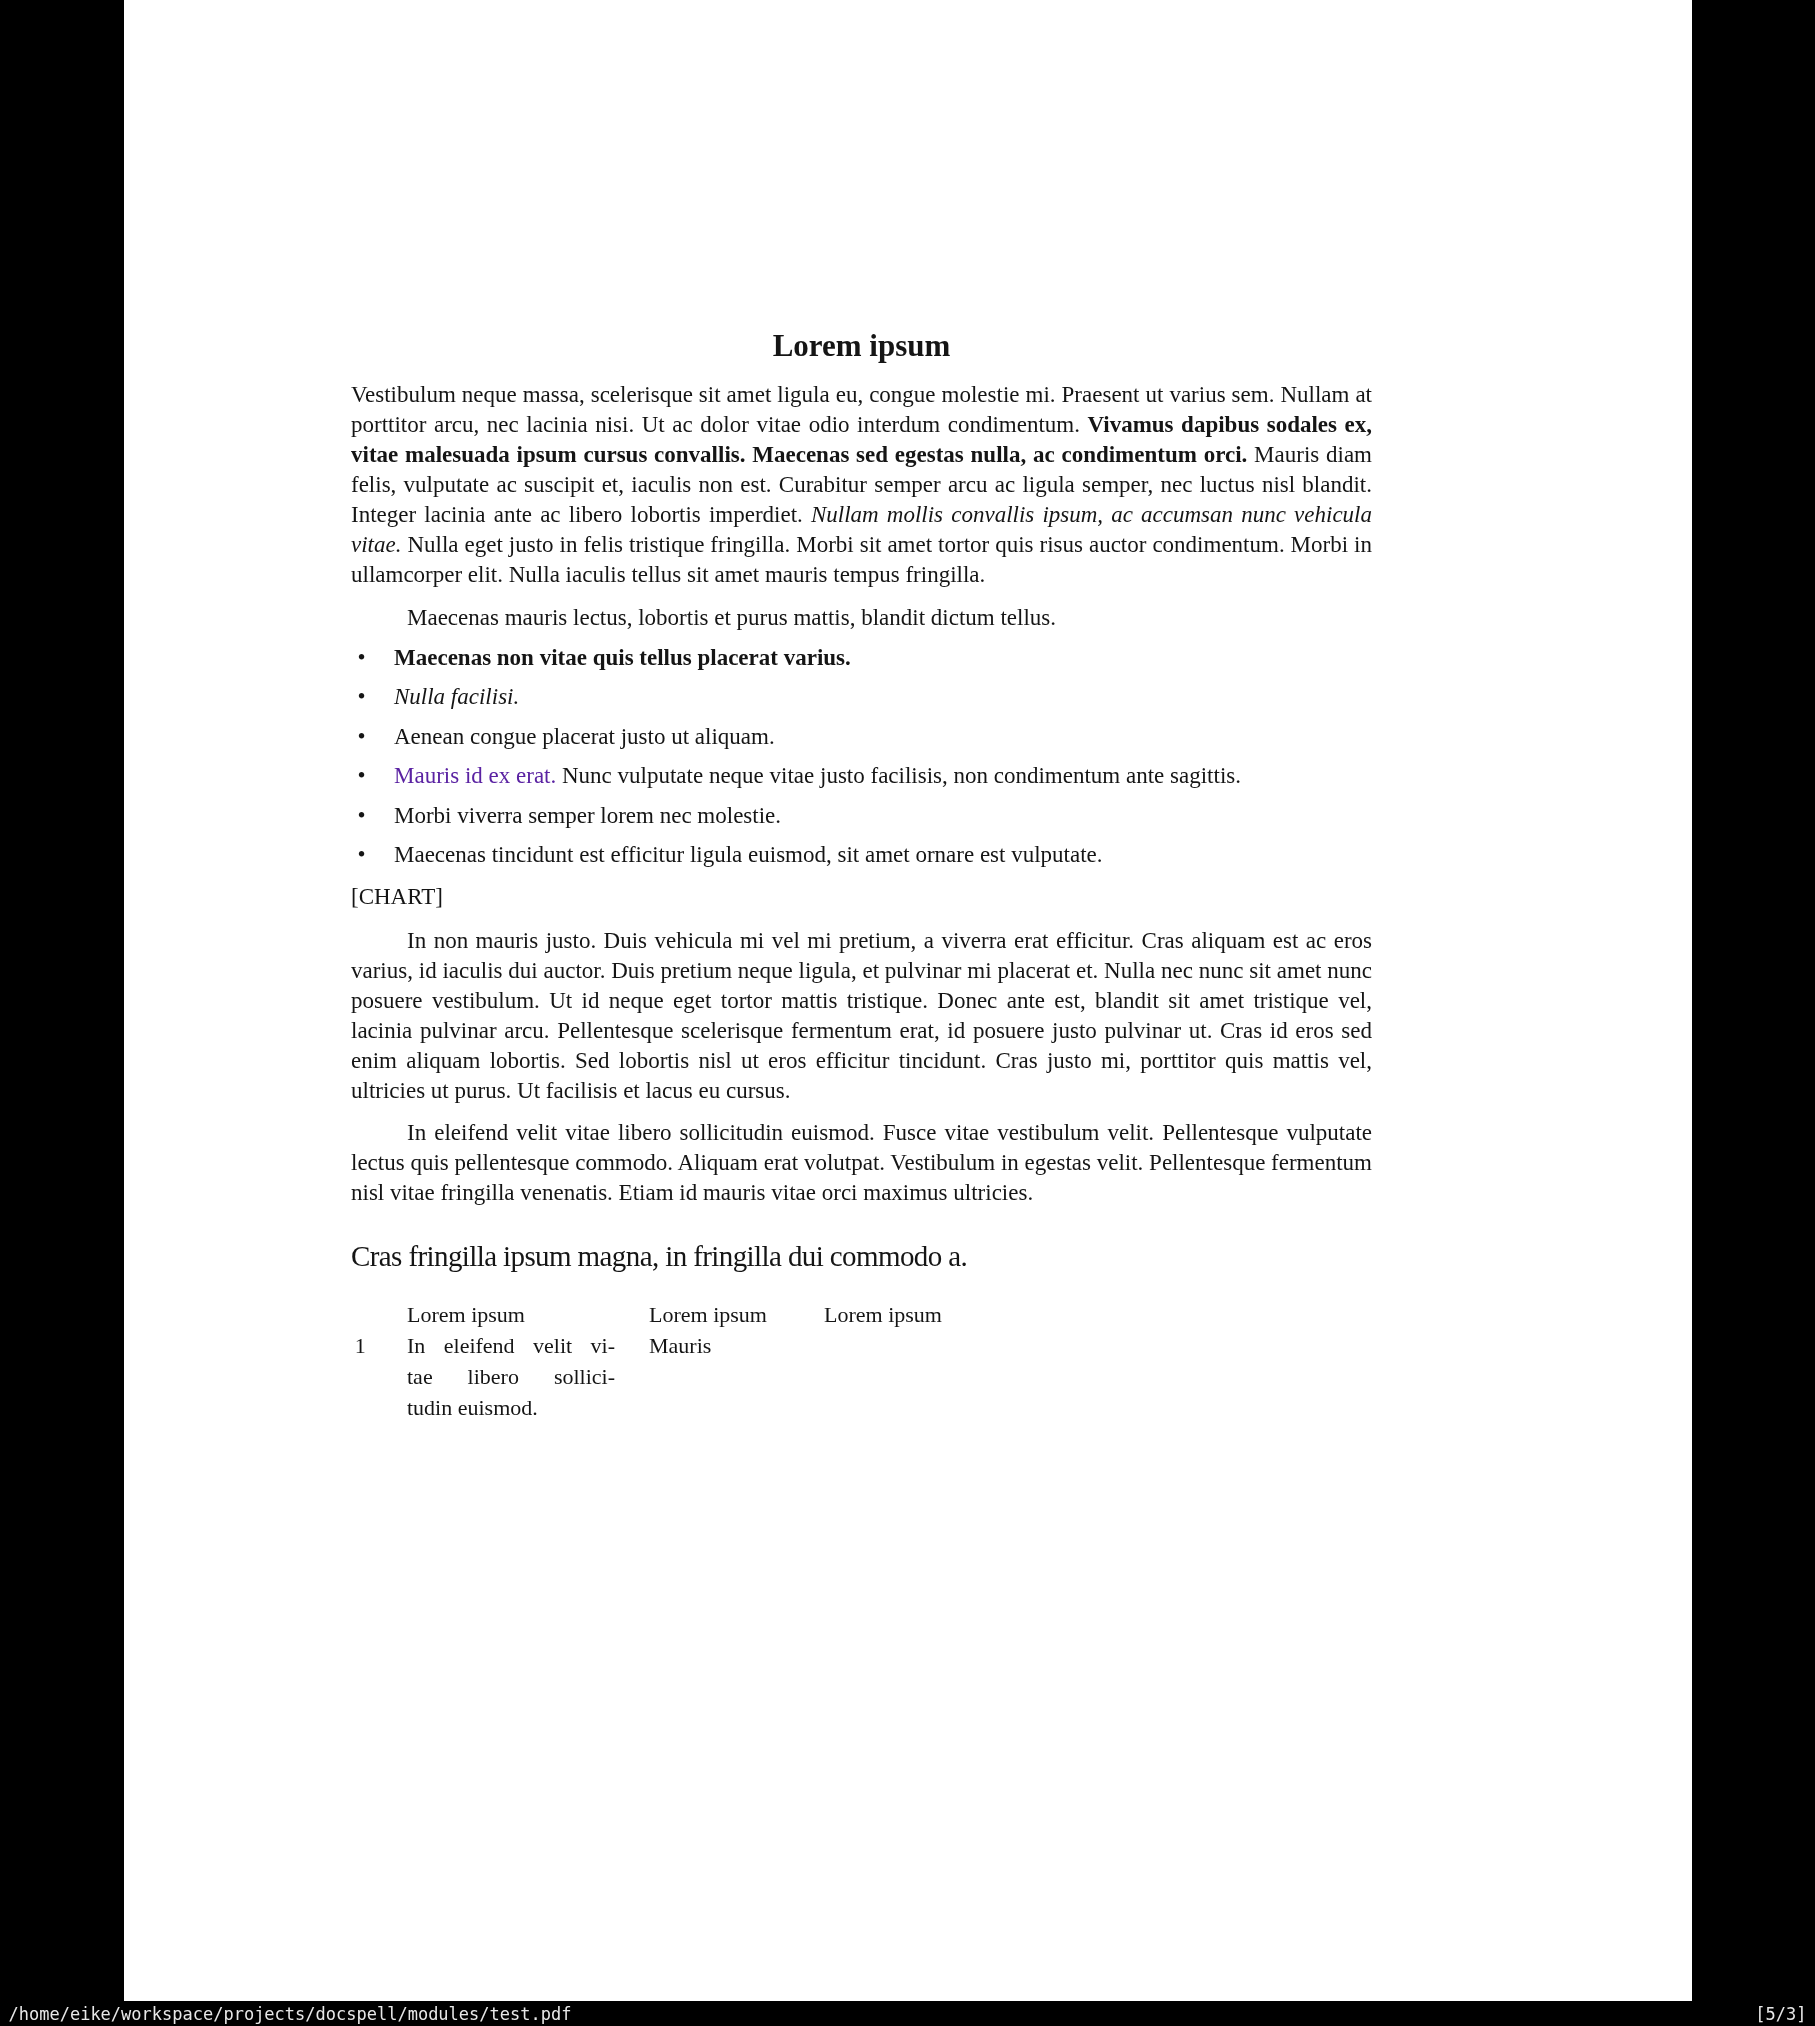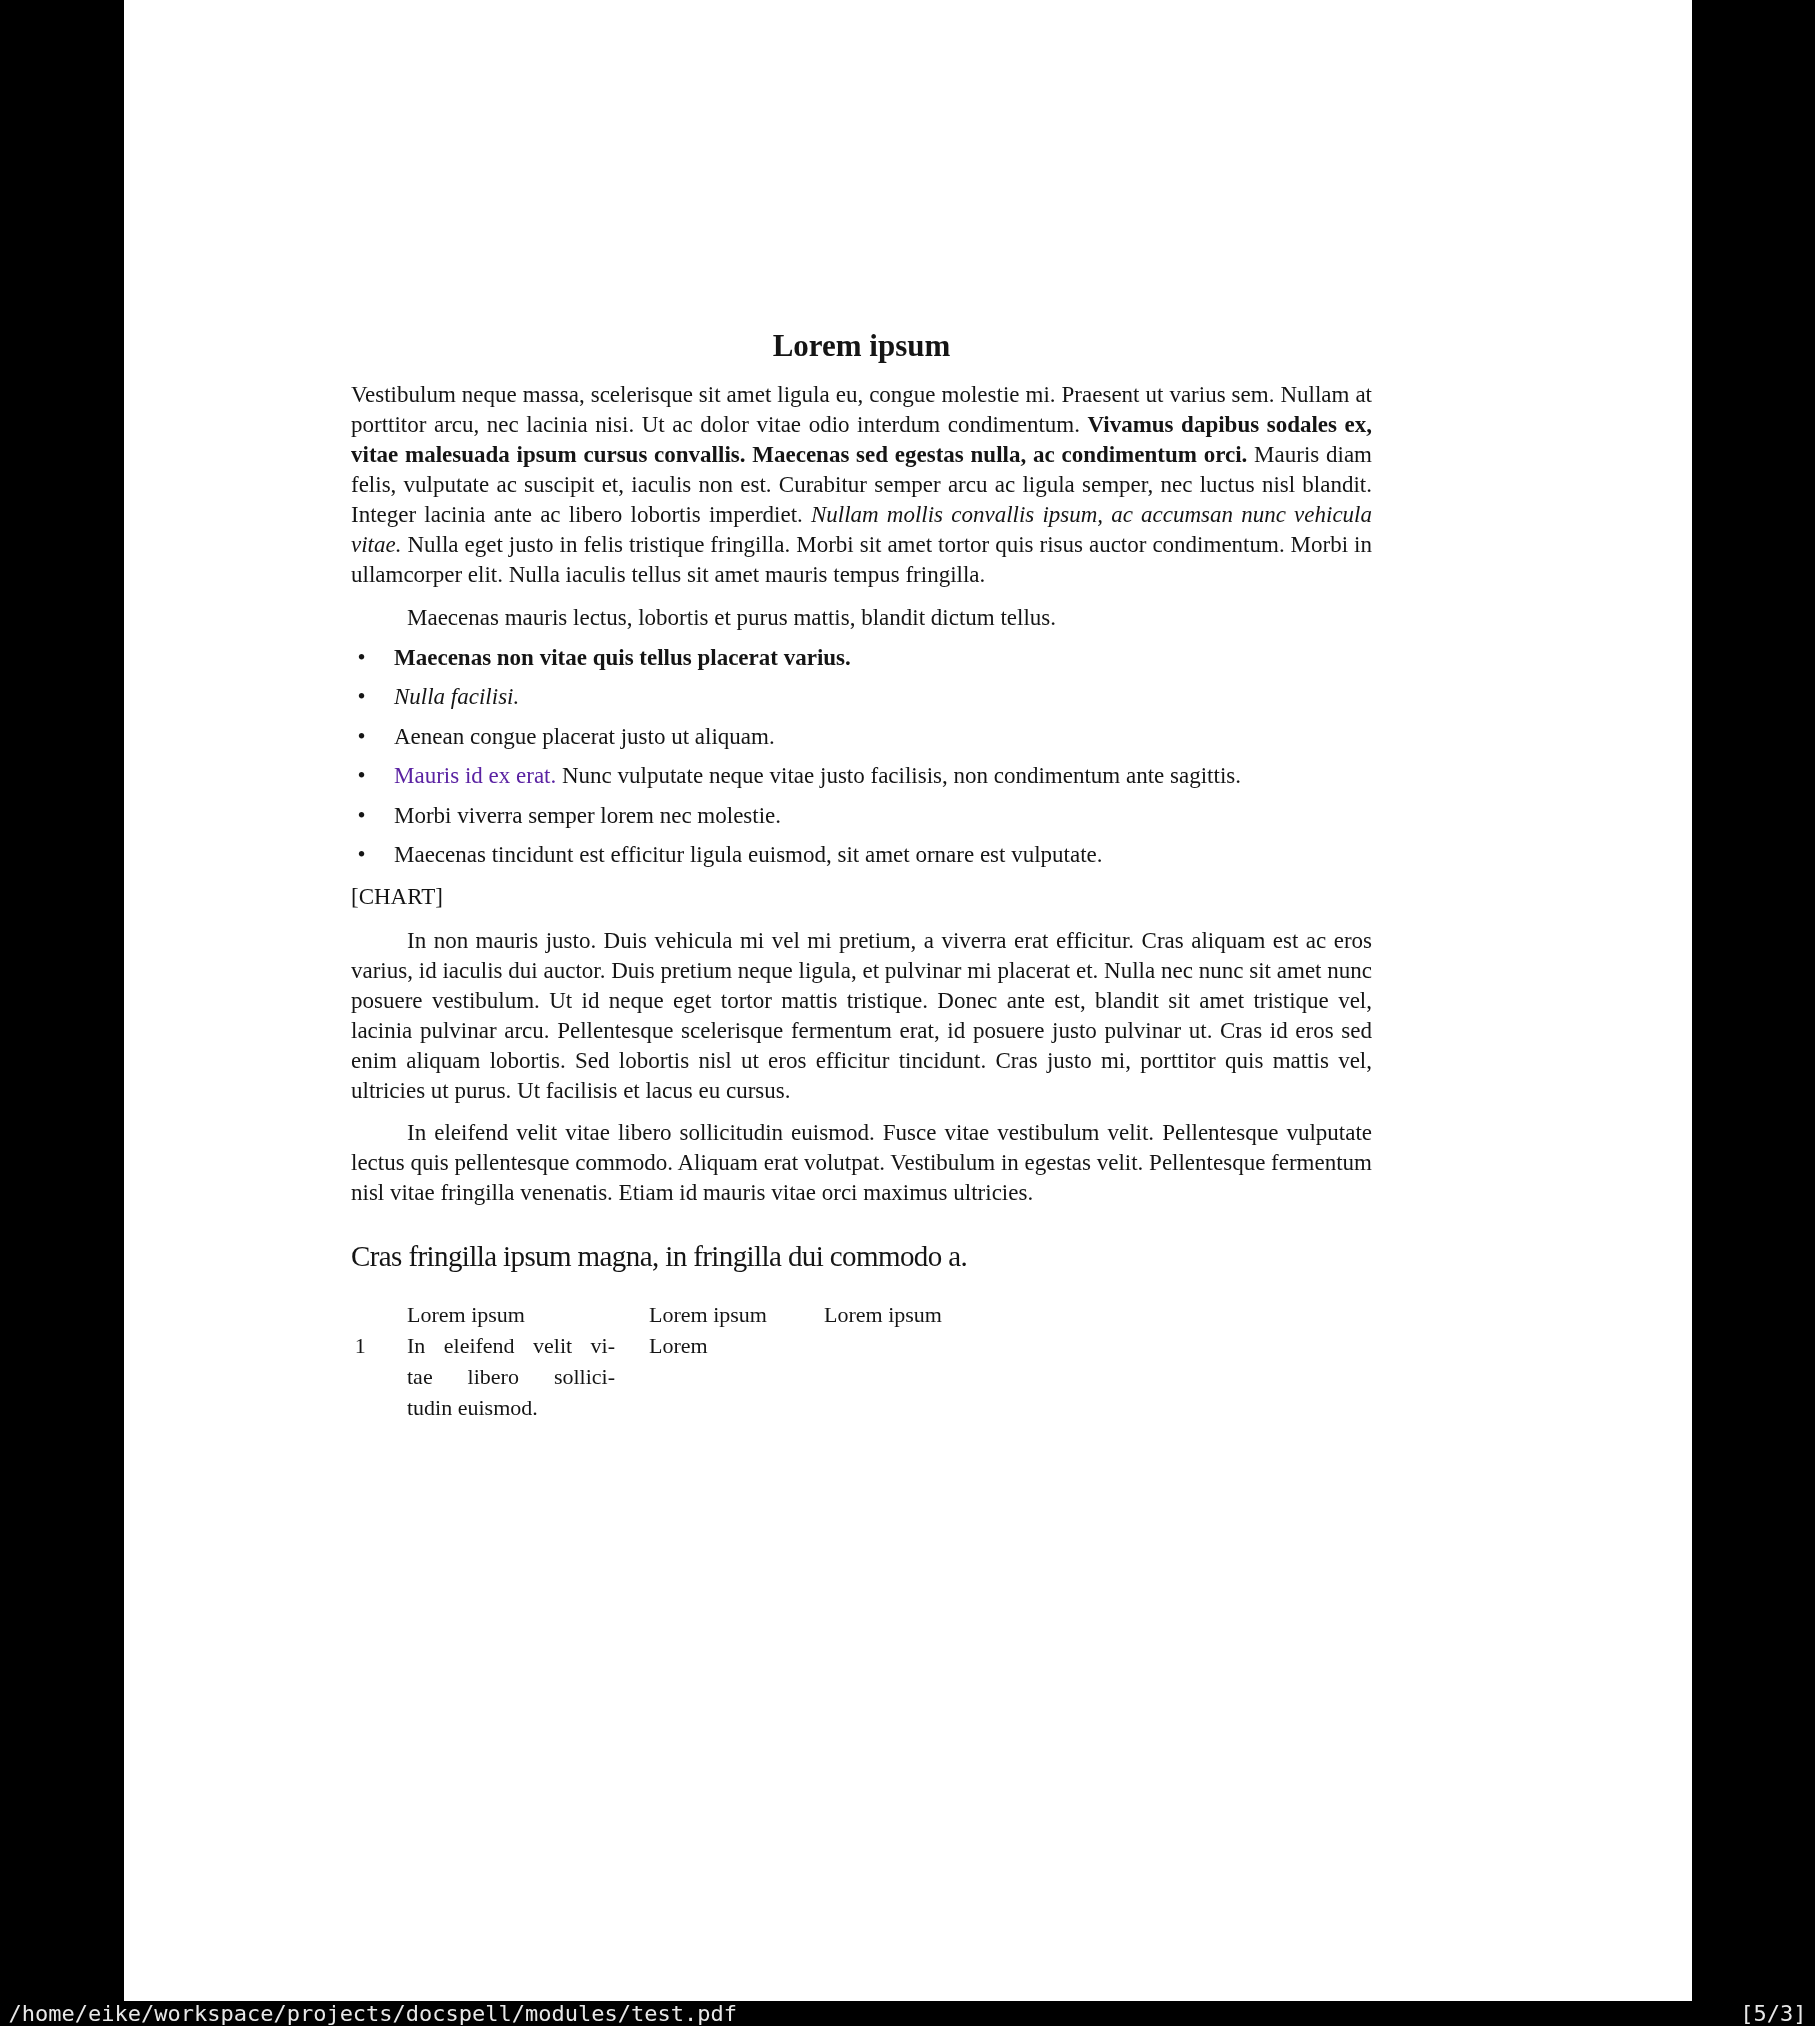--- a/index.html
+++ b/index.html
@@ -100,21 +100,21 @@
   .jl-last { text-align: left; }
 
   
   .statusbar {
     position: absolute;
     left: 0; bottom: 0;
     width: 100%; height: 24.6px;
     background: var(--statusbar-bg, #000);
     color: var(--statusbar-text, #e8e8e8);
     font-family: "DejaVu Sans Mono", "Liberation Mono", monospace;
-    font-size: 22px;
+    font-size: 17px;
     display: flex;
     justify-content: space-between;
     align-items: center;
     padding: 0 8.5px;
     box-sizing: border-box;
   }
 </style>
 </head>
 <body style="--viewer-bg: #000000; --page-bg: #ffffff; --text-color: #151515; --link-color: #5a22a2; --statusbar-bg: #000000; --statusbar-text: #e8e8e8;">
 
@@ -172,21 +172,21 @@
             <span class="c2">Lorem ipsum</span>
             <span class="c3">Lorem ipsum</span>
           </div>
           <div class="trow">
             <span class="cnum">1</span>
             <div class="c1">
               <div class="jl">In eleifend velit vi-</div>
               <div class="jl">tae libero sollici-</div>
               <div class="jl-last">tudin euismod.</div>
             </div>
-            <div class="c2">Lorem</div>
+            <div class="c2">Mauris</div>
             <div class="c3"></div>
           </div>
         </div>
 
     </div>
   </div>
 
   <div class="statusbar">
     <span>/home/eike/workspace/projects/docspell/modules/test.pdf</span>
     <span>[5/3]</span>

